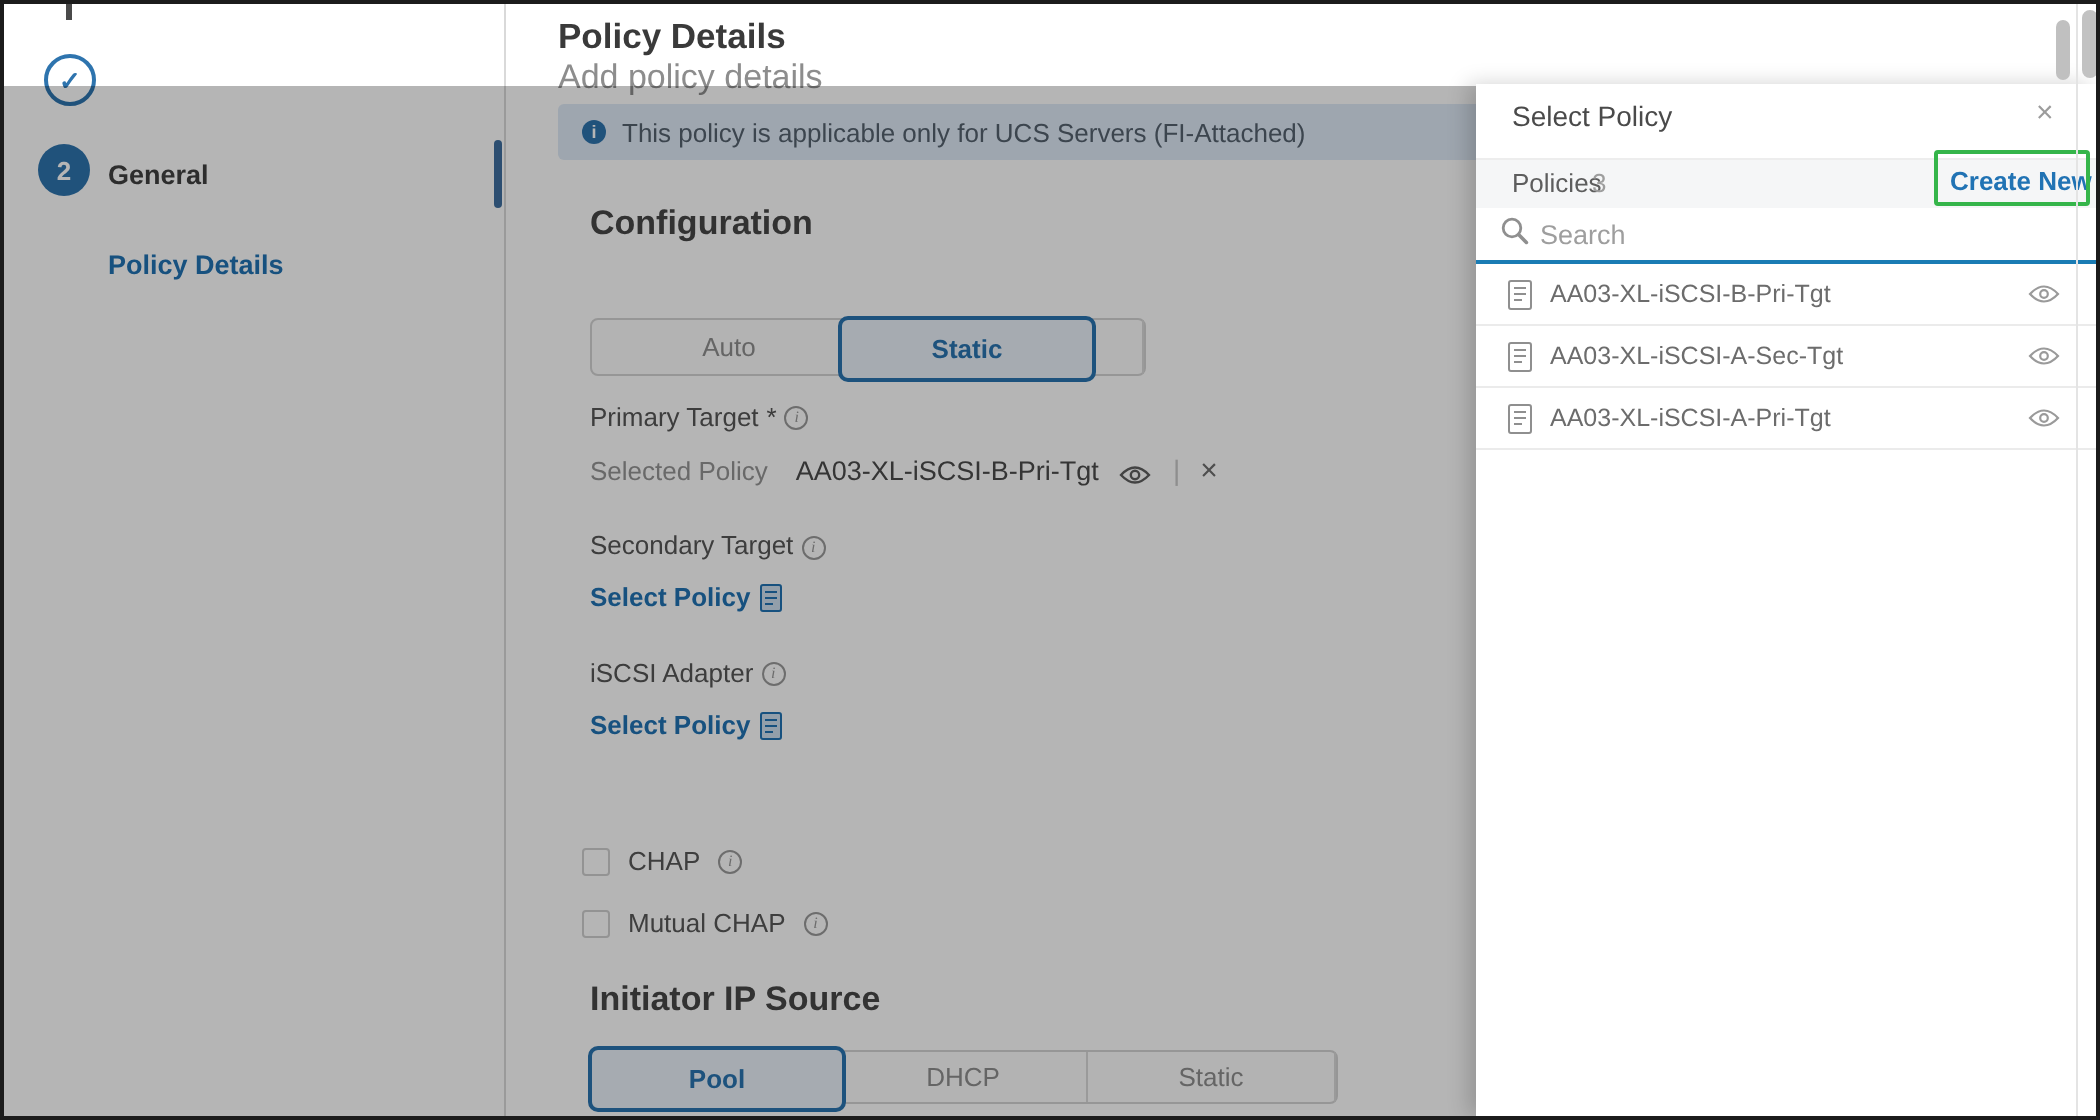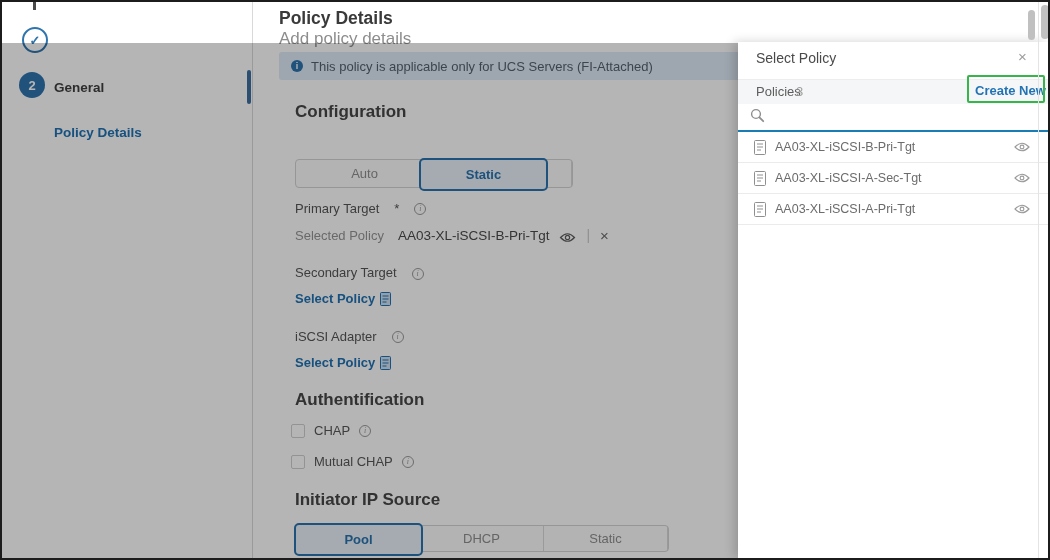--- a/index.html
+++ b/index.html
@@ -52,21 +52,21 @@
     display:flex; align-items:center; justify-content:center;
     border-right:1px solid #d9d9d9;
   }
   .seg-opt:last-child { border-right:none; }
   .seg-selected {
     position:absolute; border:2px solid #2a74b0; border-radius:5px;
     background:#eaf1f9; color:#2a74b0; font-size:13px; font-weight:600;
     display:flex; align-items:center; justify-content:center;
   }
 
-  .field-label { font-size:13px; color:#565656; display:flex; align-items:center; gap:15px; }
+  .field-label { font-size:13px; color:#565656; display:flex; align-items:center; gap:4px; }
   .req { color:#565656; }
   .i-icon {
     width:12px; height:12px; border:1px solid #9a9a9a; border-radius:50%;
     color:#9a9a9a; font-size:8px; line-height:10px; text-align:center;
     font-family:"Liberation Serif", serif; font-style:italic; flex:0 0 auto;
   }
   .muted-label { font-size:13px; color:#959595; }
   .policy-value { font-size:13.5px; color:#4b4b4b; }
   .pipe { color:#c9c9c9; font-size:14px; }
   .x-glyph { color:#6e6e6e; font-size:15px; line-height:1; }
@@ -197,21 +197,20 @@
     <span>
       <svg width="11" height="14" viewBox="0 0 11 14">
           <rect x="0.5" y="0.5" width="10" height="13" rx="1" fill="#cfe0f0" stroke="currentColor"></rect>
           <line x1="2.5" y1="4" x2="8.5" y2="4" stroke="currentColor"></line>
           <line x1="2.5" y1="7" x2="8.5" y2="7" stroke="currentColor"></line>
           <line x1="2.5" y1="10" x2="6.5" y2="10" stroke="currentColor"></line>
         </svg>
     </span>
   </div>
 
-  <div class="abs section-heading" style="left:293px; top:388px;">Authentification</div>
 
   <div class="abs" style="left:289px; top:421px; display:flex; align-items:center; gap:9px;">
     <span class="checkbox"></span>
     <span class="cb-label">CHAP</span>
     <span class="i-icon">i</span>
   </div>
 
   <div class="abs" style="left:289px; top:452px; display:flex; align-items:center; gap:9px;">
     <span class="checkbox"></span>
     <span class="cb-label">Mutual CHAP</span>
@@ -241,20 +240,21 @@
     <div class="abs green-box"></div>
 
     <div class="abs search-row">
       <span class="abs" style="left:12px; top:4px; color:#8f8f8f;">
         <svg width="15" height="15" viewBox="0 0 15 15">
             <circle cx="6" cy="6" r="4.4" fill="none" stroke="currentColor" stroke-width="1.4"></circle>
             <line x1="9.4" y1="9.4" x2="13.2" y2="13.2" stroke="currentColor" stroke-width="1.8" stroke-linecap="round"></line>
           </svg>
       </span>
     </div>
+    <input class="search-input" type="text" placeholder="Search" style="">
     <div class="abs search-underline"></div>
 
     <div class="abs policy-list">
       <div class="policy-row">
         <span class="doc">
           <svg width="12" height="15" viewBox="0 0 12 15">
               <rect x="0.5" y="0.5" width="11" height="14" rx="1" fill="none" stroke="currentColor"></rect>
               <line x1="3" y1="4" x2="9" y2="4" stroke="currentColor"></line>
               <line x1="3" y1="7" x2="9" y2="7" stroke="currentColor"></line>
               <line x1="3" y1="10" x2="7" y2="10" stroke="currentColor"></line>

